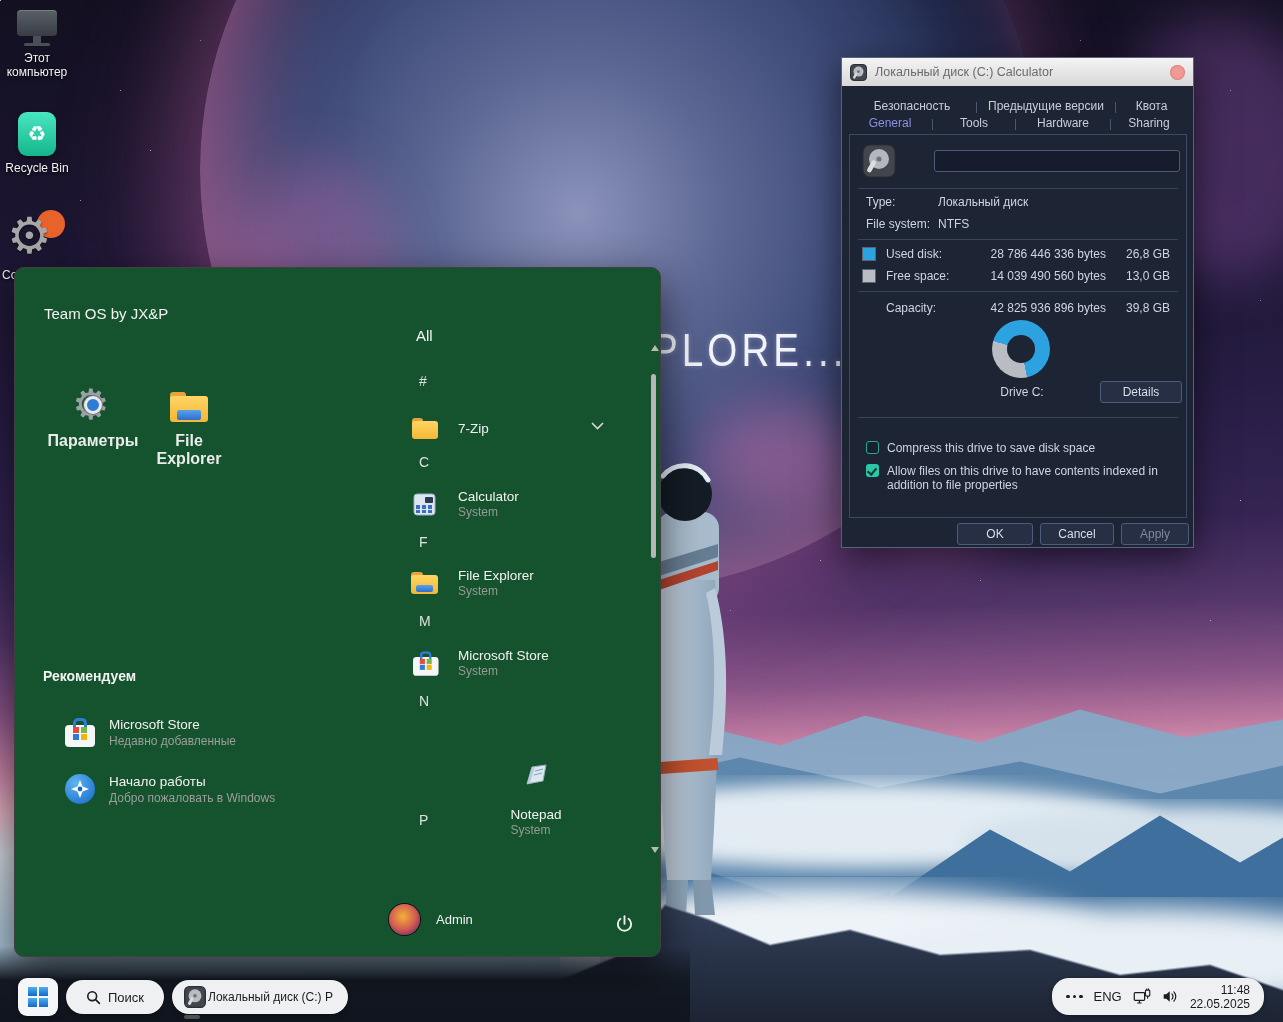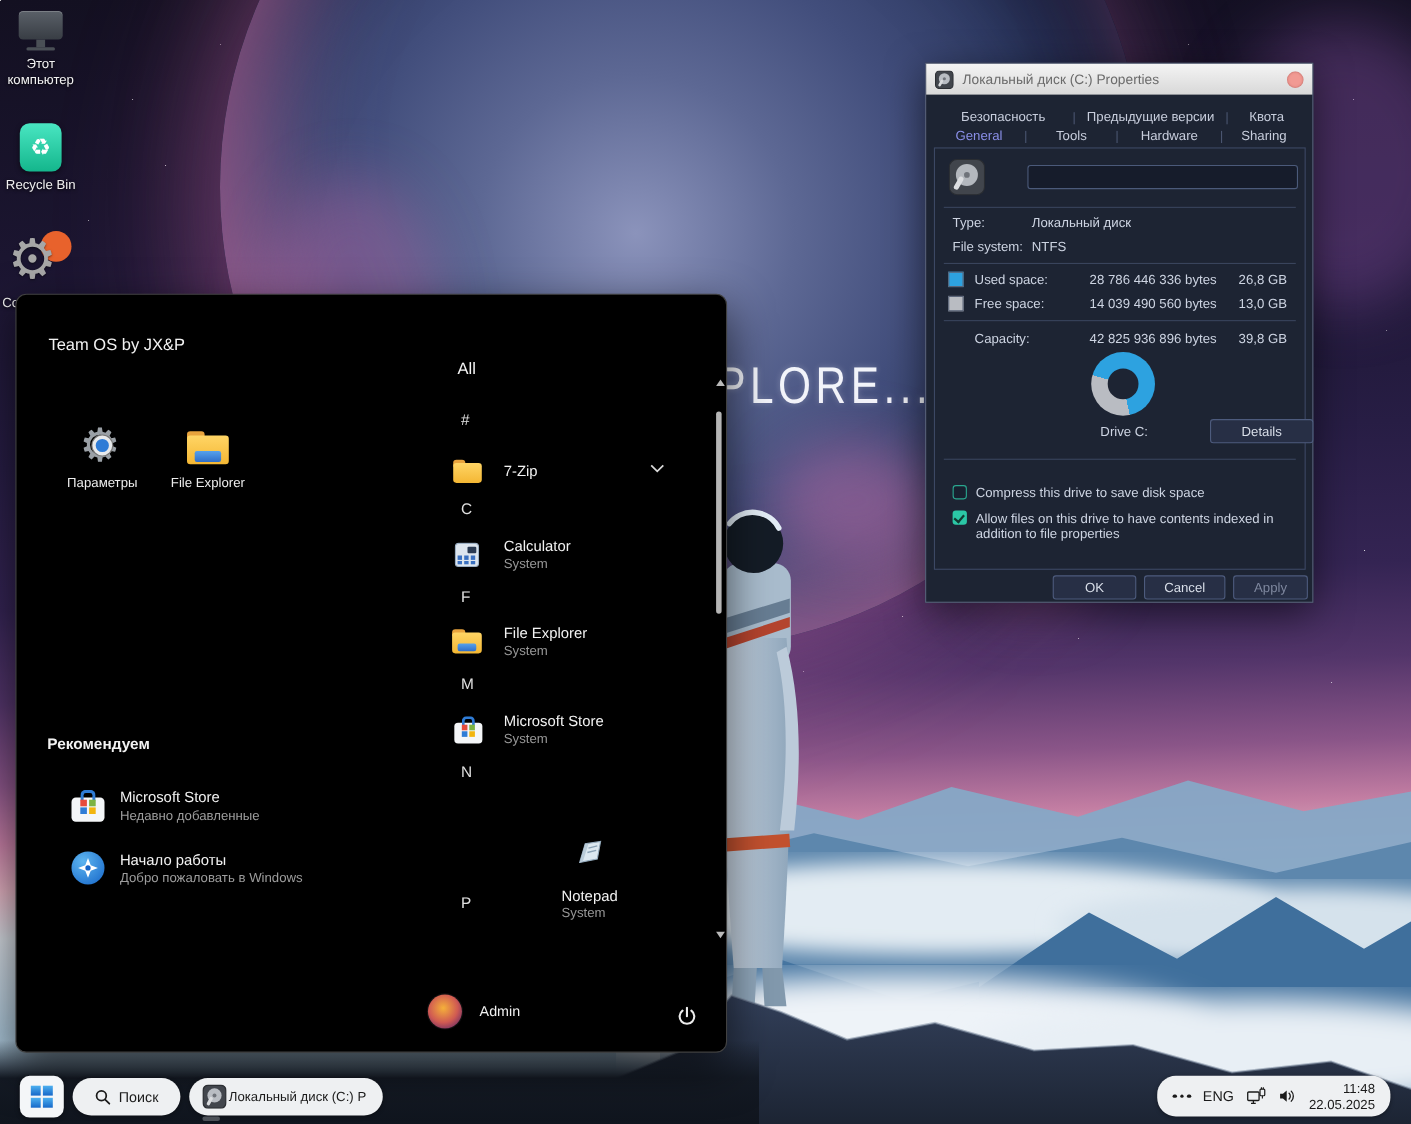--- a/index.html
+++ b/index.html
@@ -46,26 +46,26 @@
   .mon-stand{width:8px;height:7px;margin:0 auto;background:#4a4f56;}
   .mon-base{width:26px;height:3px;margin:0 auto;border-radius:2px;background:#4a4f56;}
   .rbin{width:38px;height:44px;margin:0 auto;border-radius:9px;background:linear-gradient(180deg,#49e6c2,#14b68c);
     display:flex;align-items:center;justify-content:center;color:#fff;font-size:21px;box-shadow:0 2px 5px rgba(0,0,0,.4);}
   .gearwrap{position:relative;width:60px;height:56px;margin:0 auto;}
   .gear-orange{position:absolute;right:2px;top:2px;width:28px;height:28px;border-radius:50%;background:#e8622c;}
   .gear-big{position:absolute;left:0;top:0;font-size:50px;line-height:56px;color:#a7a7a7;text-shadow:0 1px 2px rgba(0,0,0,.5);}
   .co-frag{position:absolute;left:2px;top:268px;font-size:12px;color:#f2f2f2;text-shadow:0 1px 3px rgba(0,0,0,.9);}
 
   
-  .startmenu{position:absolute;left:14px;top:267px;width:647px;height:690px;background:#000000;
+  .startmenu{position:absolute;left:14px;top:267px;width:647px;height:690px;background:#14532d;
     border:1px solid #414141;border-radius:10px;box-shadow:0 14px 40px rgba(0,0,0,.6);z-index:5;}
   .sm-brand{position:absolute;left:29px;top:37px;font-size:15px;color:#f2f2f2;}
   .sm-tile{position:absolute;width:96px;text-align:center;}
   .sm-tile .ticon{height:42px;display:flex;align-items:center;justify-content:center;}
-  .sm-tile .tlabel{margin-top:4px;font-size:12px;color:#ececec;}
+  .sm-tile .tlabel{margin-top:4px;font-size:16px;color:#ececec;font-weight:bold;}
   .gear-sm{position:relative;width:42px;height:42px;}
   .gear-sm .g{position:absolute;left:0;top:-4px;font-size:42px;line-height:46px;color:#9aa0a6;}
   .gear-sm .dot{position:absolute;left:12px;top:10px;width:18px;height:18px;border-radius:50%;
      background:#2f7cd6;border:3px solid #e8eaec;box-shadow:0 0 0 1px #777;}
   .folder{position:relative;width:38px;height:30px;}
   .folder .back{position:absolute;left:0;top:0;width:16px;height:8px;border-radius:3px 3px 0 0;background:#e8a33d;}
   .folder .front{position:absolute;left:0;top:4px;width:38px;height:26px;border-radius:3px;
      background:linear-gradient(180deg,#ffd565,#f4b734);}
   .folder .blue{position:absolute;left:7px;bottom:2px;width:24px;height:10px;border-radius:2px;
      background:linear-gradient(180deg,#4f9bе8,#3577d0);background:linear-gradient(180deg,#57a2ec,#2f6ec9);}
@@ -120,21 +120,21 @@
   .frow .gb{position:absolute;right:8px;}
   .swatch{position:absolute;left:12px;top:0;width:14px;height:14px;border:1px solid #5a6478;}
   .sw-used{background:#2da2e0;}
   .sw-free{background:#b9bcc2;}
   .donut{position:absolute;left:142px;top:185px;width:58px;height:58px;border-radius:50%;
     background:conic-gradient(#2da2e0 0deg 168deg,#b9bcc2 168deg 286deg,#2da2e0 286deg 360deg);}
   .donut::after{content:"";position:absolute;inset:15px;border-radius:50%;background:#1d2433;}
   .drive-cap{position:absolute;left:120px;top:250px;width:104px;text-align:center;}
   .btn{position:absolute;height:22px;background:#272f45;border:1px solid #4d5b7d;border-radius:3px;
     color:#d8dee8;font-size:12px;display:flex;align-items:center;justify-content:center;cursor:default;}
-  .details-btn{left:250px;top:246px;width:94px;}
+  .details-btn{left:250px;top:246px;width:82px;}
   .cbrow{position:absolute;left:16px;right:10px;display:flex;gap:8px;align-items:flex-start;line-height:14px;}
   .cbox{flex:0 0 13px;width:13px;height:13px;border-radius:3px;margin-top:0;}
   .cb-empty{border:1px solid #2aa78f;background:#18202f;}
   .cb-check{background:#2bc7a6;position:relative;}
   .cb-check::after{content:"";position:absolute;left:3px;top:2px;width:4px;height:7px;
     border:solid #123a32;border-width:0 2px 2px 0;transform:rotate(40deg);}
   .ok-btn{left:115px;top:465px;width:76px;}
   .cancel-btn{left:198px;top:465px;width:74px;}
   .apply-btn{left:279px;top:465px;width:68px;color:#7e879e;}
 
@@ -397,21 +397,21 @@
   </div>
 
   <div class="dialog">
     <div class="dlg-titlebar">
       <svg width="17" height="17" viewBox="0 0 17 17">
         <rect x="0.5" y="0.5" width="16" height="16" rx="3.5" fill="#42464d" stroke="#2c2f34"></rect>
         <circle cx="8.5" cy="7.6" r="5" fill="#b9bdc3"></circle>
           <circle cx="8.5" cy="7.6" r="1.4" fill="#6f737a"></circle>
         <rect x="4" y="8.4" width="2.4" height="6.4" rx="1.1" fill="#d9dbde" transform="rotate(28 5.2 11.6)"></rect>
       </svg>
-      <div class="dlg-title">Локальный диск (C:) Properties</div>
+      <div class="dlg-title">Локальный диск (C:) Calculator</div>
       <div class="dlg-close"></div>
     </div>
 
     <div class="tabrow" style="top:38px;">
       <div class="tab" style="flex:0 0 128px;">Безопасность</div>
       <div class="tabsep"></div>
       <div class="tab" style="flex:0 0 138px;">Предыдущие версии</div>
       <div class="tabsep"></div>
       <div class="tab" style="flex:1;">Квота</div>
     </div>
@@ -442,21 +442,21 @@
       </div>
       <div class="frow" style="top:82px;">
         <span class="lab">File system:</span>
         <span class="val">NTFS</span>
       </div>
 
       <div class="hr" style="top:104px;"></div>
 
       <div class="frow" style="top:112px;">
         <span class="swatch sw-used"></span>
-        <span class="lab2">Used space:</span>
+        <span class="lab2">Used disk:</span>
         <span class="bytes">28 786 446 336 bytes</span>
         <span class="gb">26,8 GB</span>
       </div>
       <div class="frow" style="top:134px;">
         <span class="swatch sw-free"></span>
         <span class="lab2">Free space:</span>
         <span class="bytes">14 039 490 560 bytes</span>
         <span class="gb">13,0 GB</span>
       </div>
 

